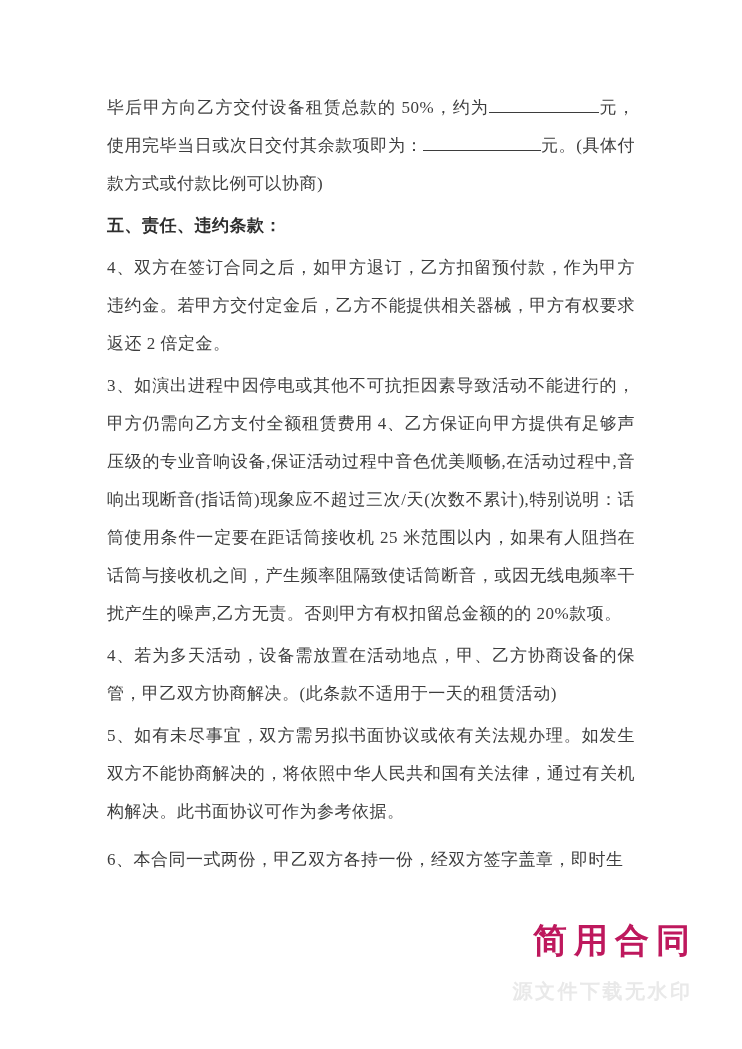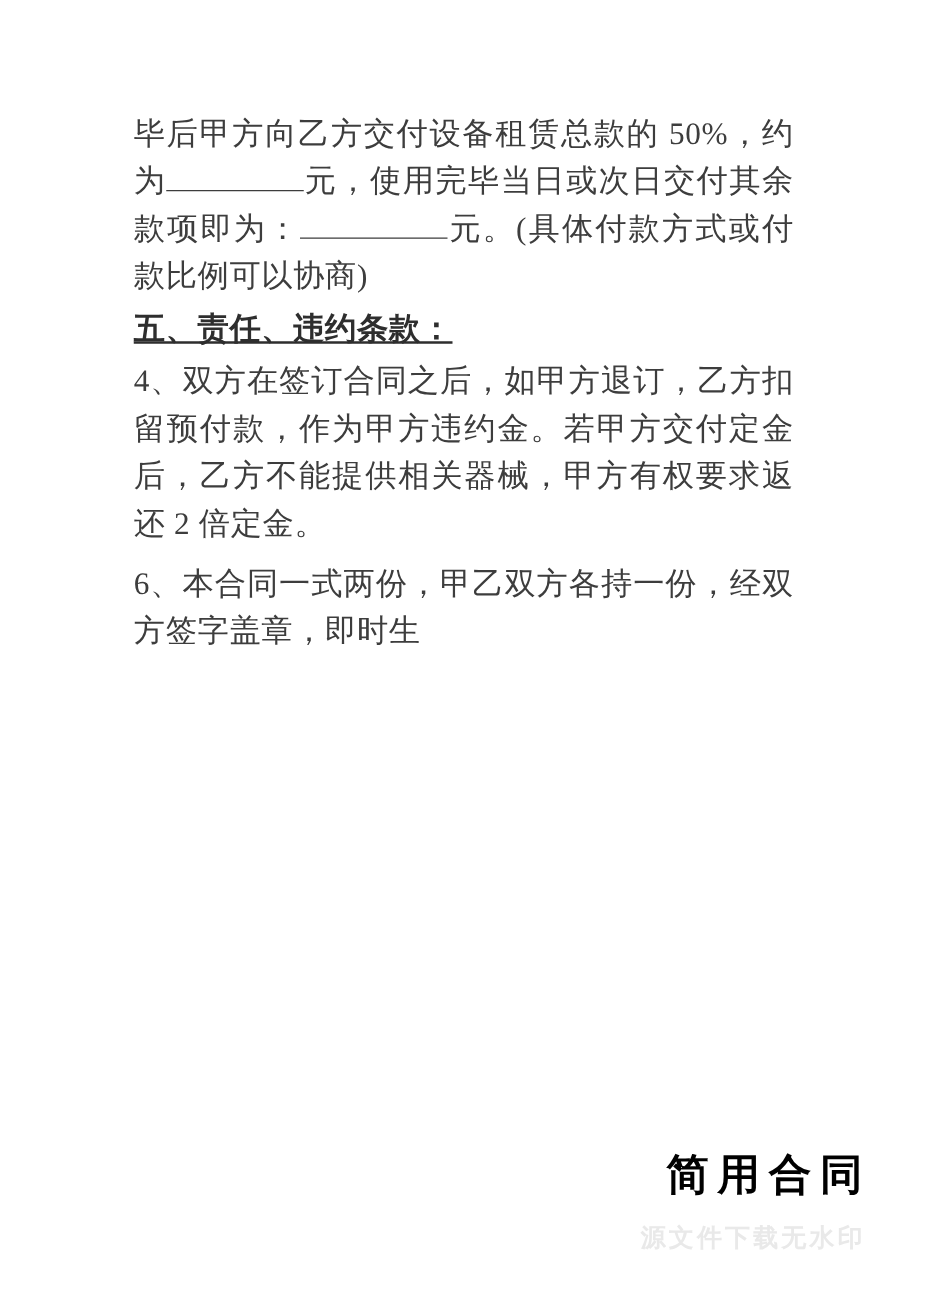--- a/index.html
+++ b/index.html
@@ -14,32 +14,31 @@
     overflow: hidden;
     font-family: "Liberation Serif", "DejaVu Serif", serif;
   }
   .page {
     position: relative;
     z-index: 1;
     padding: 89px 107px 0 107px;
     color: #3d3d3d;
   }
   .para {
-    font-size: 25px;
+    font-size: 17px;
     line-height: 38px;
     margin: 0 0 4px 0;
     text-align: justify;
     text-justify: inter-character;
     letter-spacing: 0.5px;
     color: #3d3d3d;
   }
   .heading {
     font-weight: bold;
     color: #2e2e2e;
-    text-decoration: underline;
   }
   .clause-last {
     margin-top: 10px;
   }
   .blank {
     display: inline-block;
     width: 110px;
     height: 1em;
     border-bottom: 1px solid #3d3d3d;
     vertical-align: baseline;
@@ -66,28 +65,31 @@
     line-height: 22px;
     letter-spacing: 2.5px;
     margin-right: -2.5px;
     margin-top: 22px;
   }
 </style>
 </head>
 <body>
 
 <div class="watermark">
-  <div class="wm-line1" style="color: #000000;">简用合同</div>
+  <div class="wm-line1" style="color: #be185d;">简用合同</div>
   <div class="wm-line2" style="color: rgb(233, 233, 233);">源文件下载无水印</div>
 </div>
 
 <div class="page">
 
   <p class="para">
     <span>毕后甲方向乙方交付设备租赁总款的 50%，约为</span><span class="blank"></span><span>元，使用完毕当日或次日交付其余款项即为：</span><span class="blank second"></span><span>元。(具体付款方式或付款比例可以协商)</span>
   </p>
 
   <p class="para heading">五、责任、违约条款：</p>
 
   <p class="para">4、双方在签订合同之后，如甲方退订，乙方扣留预付款，作为甲方违约金。若甲方交付定金后，乙方不能提供相关器械，甲方有权要求返还 2 倍定金。</p>
+  <p class="para">3、如演出进程中因停电或其他不可抗拒因素导致活动不能进行的，甲方仍需向乙方支付全额租赁费用 4、乙方保证向甲方提供有足够声压级的专业音响设备,保证活动过程中音色优美顺畅,在活动过程中,音响出现断音(指话筒)现象应不超过三次/天(次数不累计),特别说明：话筒使用条件一定要在距话筒接收机 25 米范围以内，如果有人阻挡在话筒与接收机之间，产生频率阻隔致使话筒断音，或因无线电频率干扰产生的噪声,乙方无责。否则甲方有权扣留总金额的的 20%款项。</p>
+  <p class="para">4、若为多天活动，设备需放置在活动地点，甲、乙方协商设备的保管，甲乙双方协商解决。(此条款不适用于一天的租赁活动)</p>
+  <p class="para">5、如有未尽事宜，双方需另拟书面协议或依有关法规办理。如发生双方不能协商解决的，将依照中华人民共和国有关法律，通过有关机构解决。此书面协议可作为参考依据。</p>
   <p class="para clause-last">6、本合同一式两份，甲乙双方各持一份，经双方签字盖章，即时生</p>
 
 </div>
 
 </body></html>

